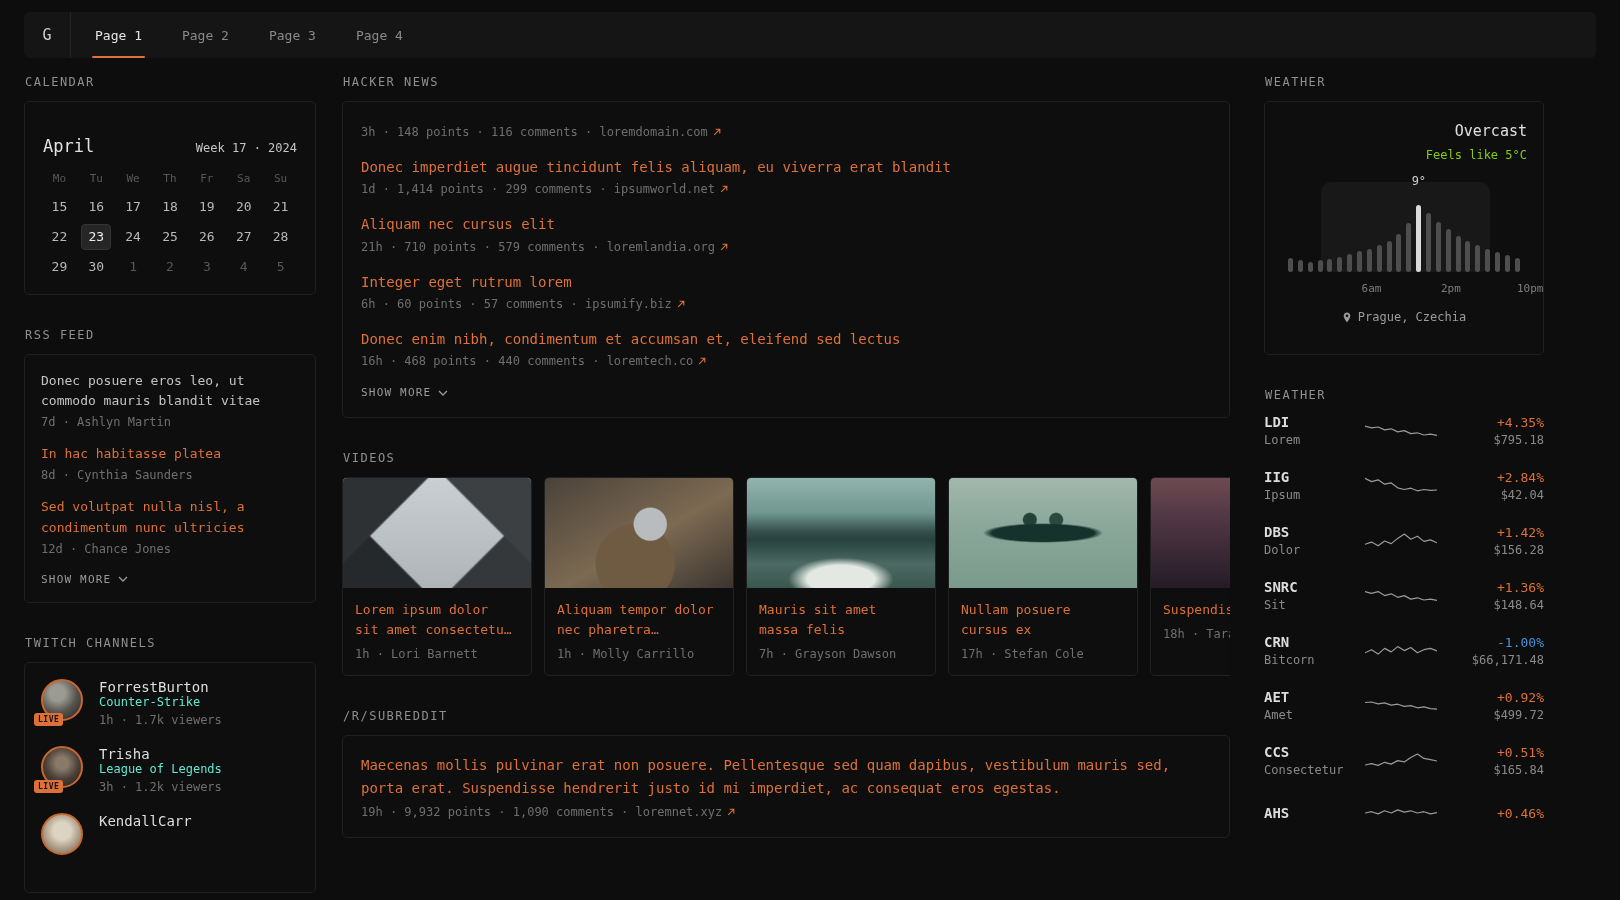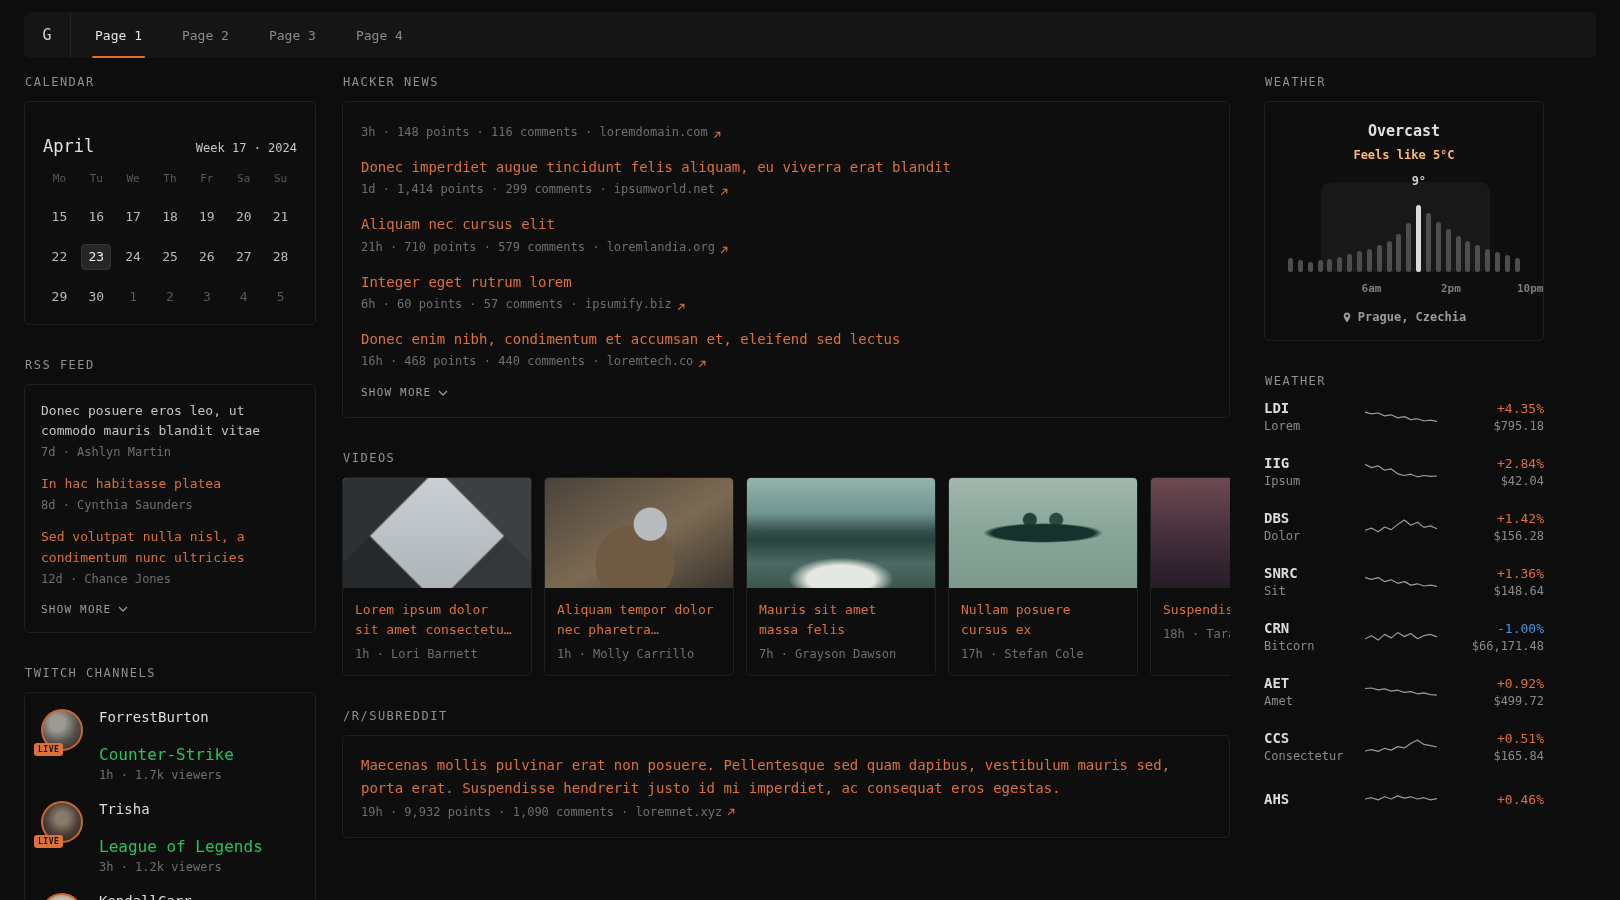--- a/index.html
+++ b/index.html
@@ -33,48 +33,48 @@
   .ext { color: var(--accent); display: inline-flex; }
   .ext svg { width: 8px; height: 8px; }
   .show-more { display: flex; align-items: center; gap: 7px; background: none; border: none; color: #9a9a9a; font-family: inherit; font-size: 11px; letter-spacing: 1.2px; padding: 0; margin-top: 17px; cursor: pointer; }
   .chev { width: 10px; height: 6px; color: #9a9a9a; }
 
   
   .cal-card { padding: 16px 16px 14px; }
   .cal-head { display: flex; justify-content: space-between; align-items: baseline; padding: 2px 2px 0; }
   .cal-month { font-size: 17px; color: #e2e2e2; margin-top: 16px; }
   .cal-meta { font-size: 12px; color: #c6c6c6; }
-  .cal-grid { display: grid; grid-template-columns: repeat(7, 1fr); row-gap: 14px; margin-top: 16px; text-align: center; }
+  .cal-grid { display: grid; grid-template-columns: repeat(7, 1fr); row-gap: 4px; margin-top: 16px; text-align: center; }
   .cal-dow { font-size: 11px; color: #585858; padding-bottom: 5px; }
   .cal-day { font-size: 13px; color: #b9b9b9; width: 30px; height: 26px; line-height: 26px; margin: 0 auto; border-radius: 4px; }
   .cal-day.dim { color: #585858; }
   .cal-day.sel { background: #262626; border: 1px solid #343434; line-height: 24px; color: #ececec; }
 
   
   .feed-item { margin-bottom: 15px; }
   .feed-title { display: block; font-size: 13px; line-height: 1.55; color: var(--accent); cursor: pointer; text-decoration: none; }
   .feed-title.muted { color: #c3c3c3; }
 
   
   .tw-item { display: flex; gap: 14px; margin-bottom: 19px; cursor: pointer; }
   .tw-avatar-wrap { position: relative; flex: none; width: 44px; height: 44px; }
   .tw-avatar { width: 42px; height: 42px; border-radius: 50%; border: 2px solid #c8672f; }
   .avatar-0 { background: radial-gradient(circle at 38% 32%, #9b9b93 0 22%, #57534c 55%, #23211f 100%); }
   .avatar-1 { background: radial-gradient(circle at 50% 40%, #8a7a6a 0 20%, #4a4038 55%, #1d1a18 100%); }
   .avatar-2 { background: radial-gradient(circle at 50% 42%, #ddd3c2 0 30%, #a89a85 62%, #6a6055 100%); }
   .live-badge { position: absolute; left: -7px; bottom: -3px; background: var(--accent); color: #141414; font-size: 8px; font-weight: bold; letter-spacing: 0.5px; padding: 2px 4px; border-radius: 3px; }
   .tw-name { font-size: 14px; color: #dedede; }
-  .tw-game { font-size: 16px; color: #22c55e; margin-top: 20px; }
+  .tw-game { font-size: 12px; color: #5eead4; margin-top: 0; }
   .tw-item .meta { margin-top: 4px; }
 
   
   .hn-card { padding: 18px; }
   .hn-item { margin-bottom: 18px; }
   .item-title { display: block; font-size: 14px; line-height: 1.45; color: var(--accent); cursor: pointer; text-decoration: none; }
-  .hn-item .meta { margin-top: 5px; align-items: flex-end; }
+  .hn-item .meta { margin-top: 5px; }
 
   
   .video-row { display: flex; gap: 12px; overflow: hidden; }
   .video-card { width: 190px; flex: none; border: 1px solid #202020; border-radius: 5px; overflow: hidden; background: #0e0e0e; cursor: pointer; }
   .thumb { height: 110px; }
   .thumb-0 { background-image:
       linear-gradient(135deg, #2e3133 28%, rgba(0,0,0,0) 29%),
       linear-gradient(225deg, #3c4043 28%, rgba(0,0,0,0) 29%),
       linear-gradient(45deg, #26292b 26%, rgba(0,0,0,0) 27%),
       linear-gradient(315deg, #34383a 26%, rgba(0,0,0,0) 27%),
@@ -95,23 +95,23 @@
   .vbody { padding: 12px 12px 14px; }
   .vtitle { display: block; font-size: 13px; line-height: 1.55; color: var(--accent); max-height: 40px; overflow: hidden; text-decoration: none; }
   .vbody .meta { margin-top: 7px; }
 
   
   .sub-card { padding: 18px; }
   .sub-title { display: block; font-size: 14px; line-height: 1.6; color: var(--accent); cursor: pointer; text-decoration: none; }
   .sub-card .meta { margin-top: 6px; }
 
   
-  .wx-card { text-align: center; padding: 20px 16px 16px; font-weight: bold; }
+  .wx-card { text-align: right; padding: 20px 16px 30px; }
   .wx-cond { font-size: 15px; color: #e0e0e0; }
-  .wx-feels { font-size: 12px; color: #fdba74; margin-top: 8px; }
+  .wx-feels { font-size: 12px; color: #84cc16; margin-top: 8px; }
   .wx-chart { position: relative; height: 118px; margin: 16px 4px 0; }
   .wx-band { position: absolute; left: 15%; top: 4px; width: 71%; bottom: 24px; background: rgba(255,255,255,0.045); border-radius: 10px; }
   .wx-bars { position: absolute; left: 0; right: 0; bottom: 24px; height: 70px; display: flex; align-items: flex-end; justify-content: space-between; padding: 0 3px; }
   .wx-bar { width: 5px; border-radius: 2.5px; background: #4e4e4e; }
   .wx-bar.hl { background: #dcdcdc; }
   .wx-peak { position: absolute; top: -4px; transform: translateX(-50%); font-size: 12px; color: #cfcfcf; }
   .wx-times { position: absolute; left: 0; right: 0; bottom: 0; height: 14px; font-size: 11px; color: #7d7d7d; }
   .wx-times span { position: absolute; transform: translateX(-50%); white-space: nowrap; margin-left: 32px; }
   .wx-loc { margin-top: 14px; display: flex; justify-content: center; align-items: center; gap: 6px; font-size: 12px; color: #9b9b9b; }
   .pin { display: inline-flex; }

